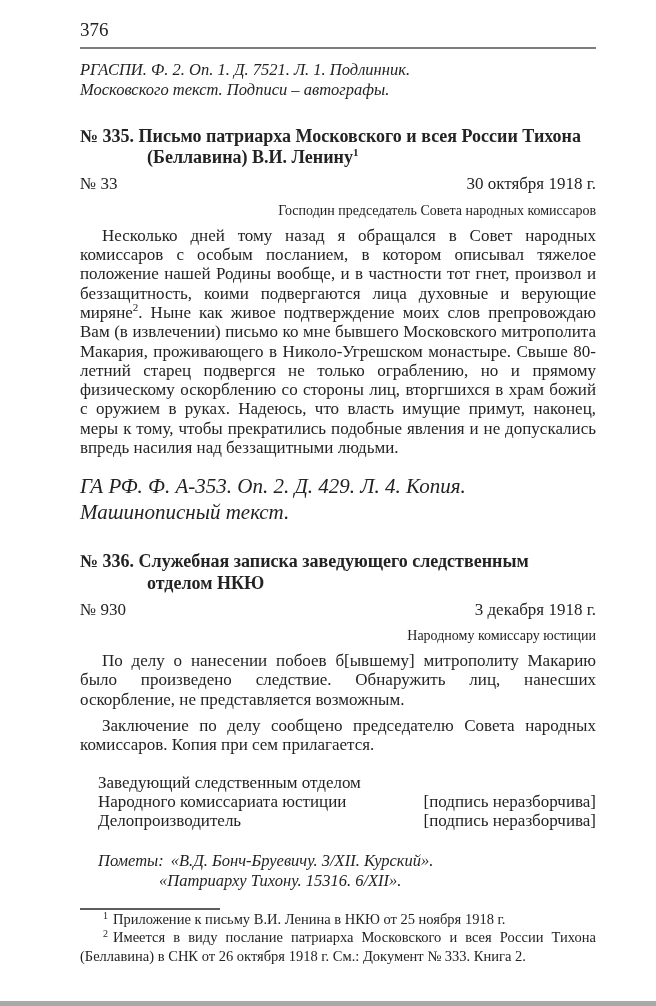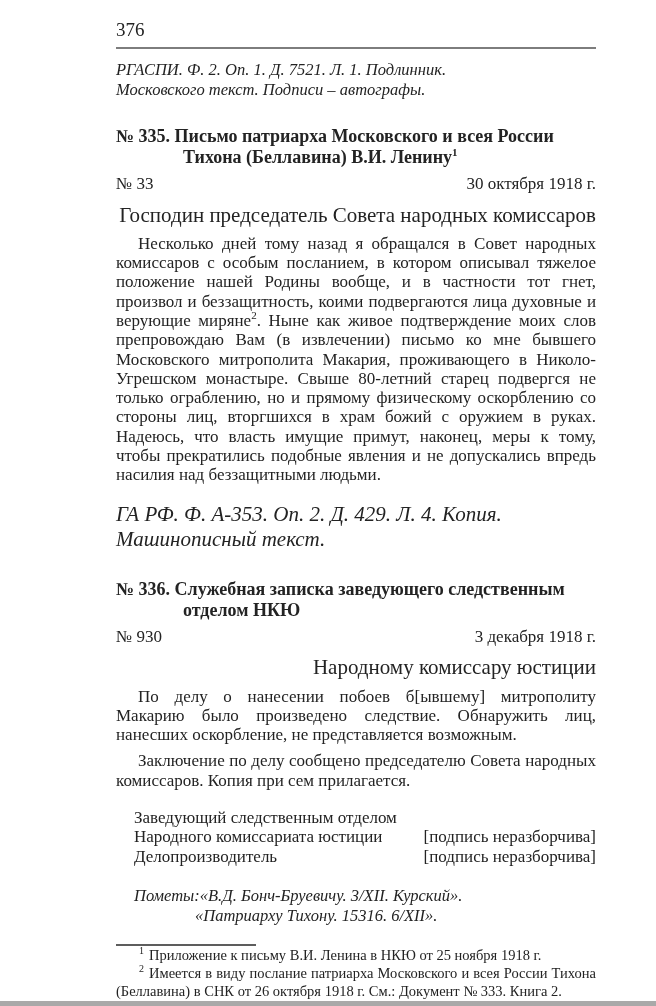--- a/index.html
+++ b/index.html
@@ -9,21 +9,21 @@
   }
   body {
     width: 656px;
     height: 1006px;
     position: relative;
     overflow: hidden;
     font-family: "Liberation Serif", "DejaVu Serif", serif;
     color: #232323;
   }
   .page {
-    padding: 20px 60px 0 116px; 
+    padding: 20px 60px 0 80px; 
   }
   .page-number {
     font-size: 19px;
     line-height: 1.1;
   }
   .header-rule {
     border: none;
     border-top: 2px solid #7d7d7d;
     margin: 6px 0 0 0;
   }
@@ -52,21 +52,21 @@
   }
   .num-date-row {
     display: flex;
     justify-content: space-between;
     font-size: 17px;
     line-height: 1.15;
     margin-top: 6px;
   }
   .addressee {
     text-align: right;
-    font-size: 21px;
+    font-size: 14px;
     line-height: 1.15;
     margin-top: 9px;
   }
   .body-para {
     font-size: 17px;
     line-height: 1.135;
     text-align: justify;
     text-indent: 22px;
     margin: 7px 0 0 0;
   }
@@ -86,20 +86,21 @@
     justify-content: space-between;
   }
   .remarks {
     margin-top: 20px;
     margin-left: 18px;
     font-style: italic;
     font-size: 16.5px;
     line-height: 1.2;
   }
   .remarks-label {
+    margin-right: 7px;
   }
   .remark-line2 {
     margin-left: 61px;
   }
   .footnote-rule {
     border: none;
     border-top: 2px solid #5d5d5d;
     width: 140px;
     margin: 18px 0 0 0;
   }

